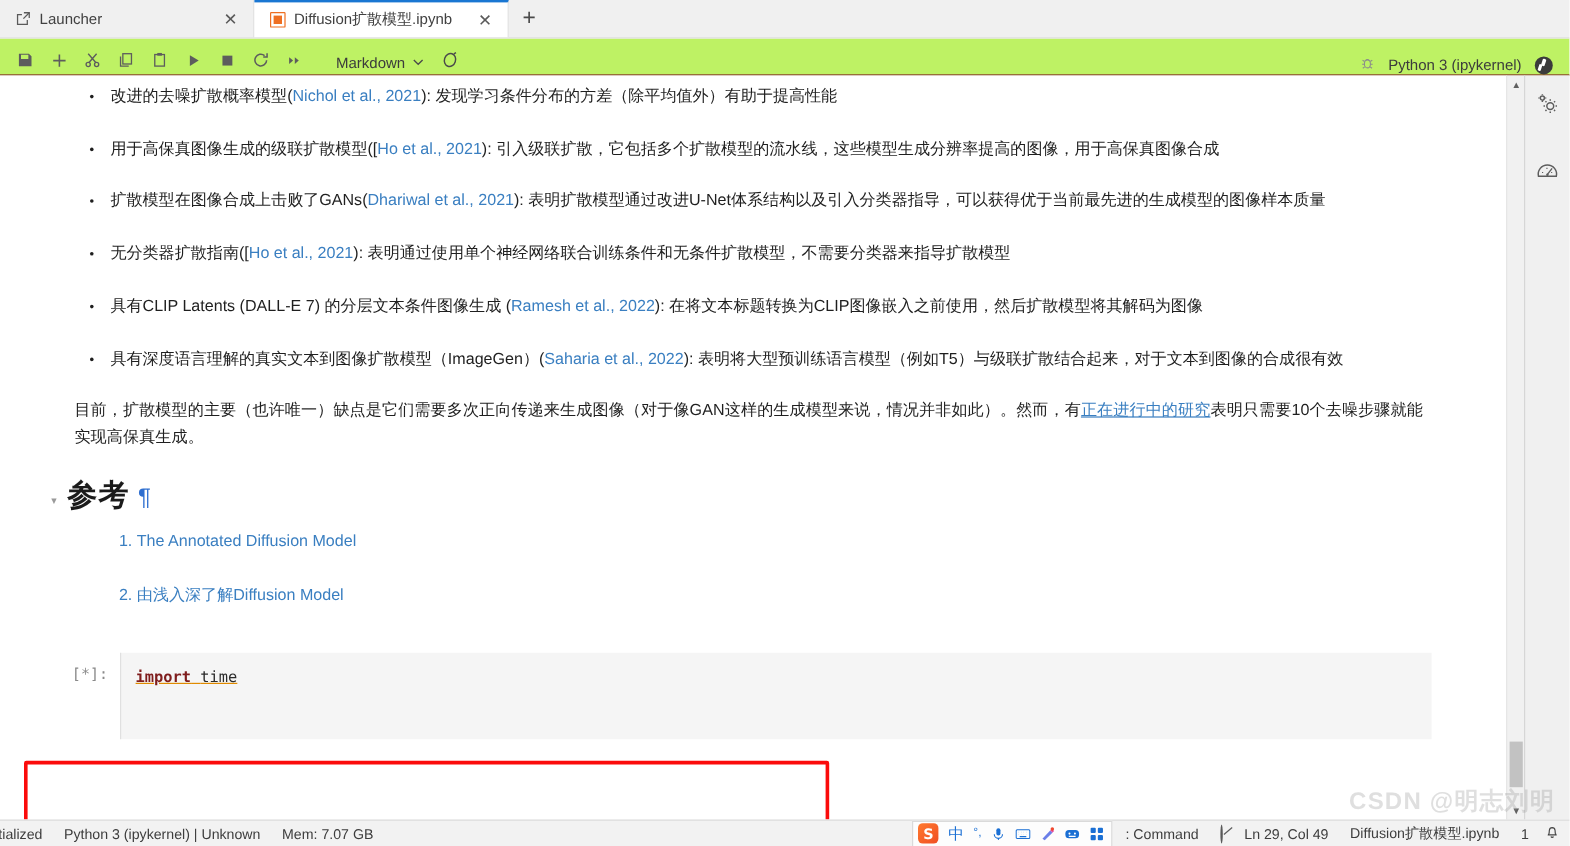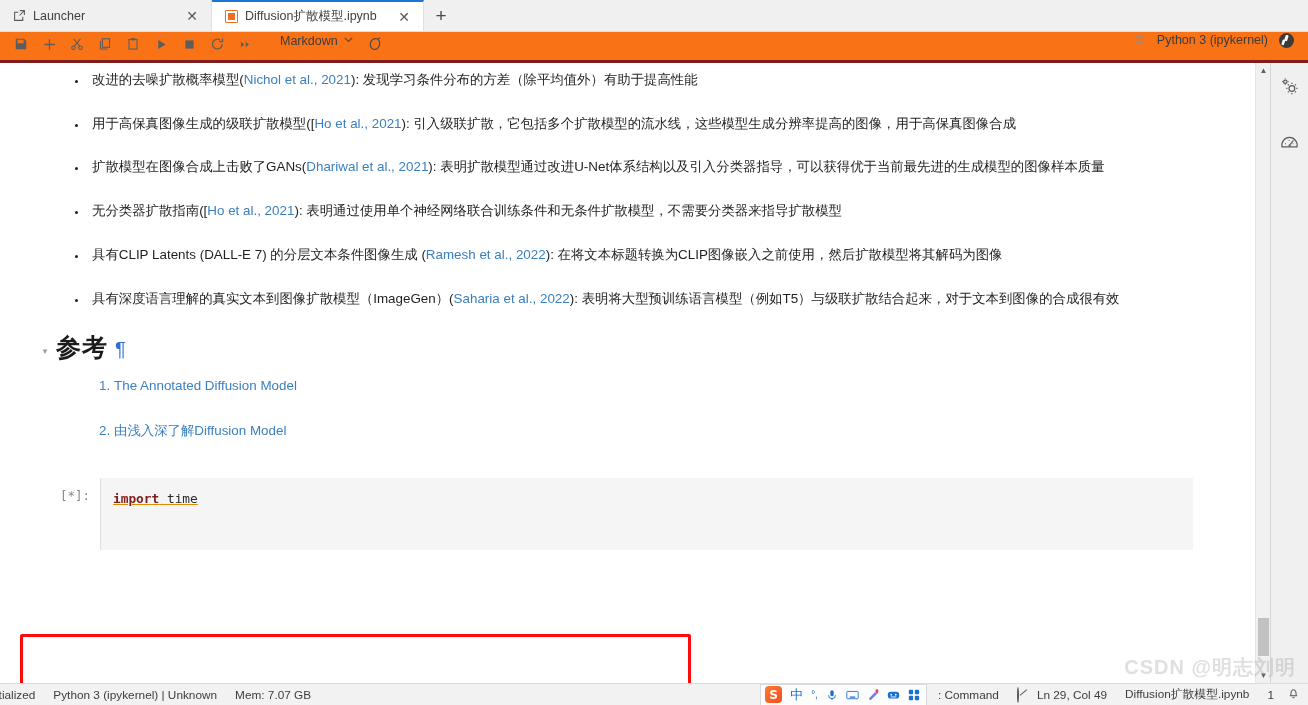--- a/index.html
+++ b/index.html
@@ -83,24 +83,24 @@
     display: flex; align-items: center; justify-content: center;
     width: 34px;
     font-size: 19px; color: #4a4a4a;
     cursor: pointer;
     font-weight: 300;
   }
 
   
   .toolbar {
     height: 31px;
-    background: #f97316;
-    border-bottom: 3px solid #7f1d1d;
-    display: flex;
-    align-items: flex-start;
+    background: #bef264;
+    border-bottom: 1px solid #7f1d1d;
+    display: flex;
+    align-items: flex-end;
     padding: 0 8px;
     gap: 2px;
     flex: 0 0 auto;
   }
   .tb-btn {
     width: 26px; height: 24px;
     display: flex; align-items: center; justify-content: center;
     color: #5d5d5d;
     cursor: pointer;
     border-radius: 2px;
@@ -493,20 +493,21 @@
         <ul>
           <li><span>改进的去噪扩散概率模型(</span><a class="lnk" href="#">Nichol et al., 2021</a><span>): 发现学习条件分布的方差（除平均值外）有助于提高性能</span></li>
           <li><span>用于高保真图像生成的级联扩散模型([</span><a class="lnk" href="#">Ho et al., 2021</a><span>): 引入级联扩散，它包括多个扩散模型的流水线，这些模型生成分辨率提高的图像，用于高保真图像合成</span></li>
           <li><span>扩散模型在图像合成上击败了GANs(</span><a class="lnk" href="#">Dhariwal et al., 2021</a><span>): 表明扩散模型通过改进U-Net体系结构以及引入分类器指导，可以获得优于当前最先进的生成模型的图像样本质量</span></li>
           <li><span>无分类器扩散指南([</span><a class="lnk" href="#">Ho et al., 2021</a><span>): 表明通过使用单个神经网络联合训练条件和无条件扩散模型，不需要分类器来指导扩散模型</span></li>
           <li><span>具有CLIP Latents (DALL-E 7) 的分层文本条件图像生成 (</span><a class="lnk" href="#">Ramesh et al., 2022</a><span>): 在将文本标题转换为CLIP图像嵌入之前使用，然后扩散模型将其解码为图像</span></li>
           <li><span>具有深度语言理解的真实文本到图像扩散模型（ImageGen）(</span><a class="lnk" href="#">Saharia et al., 2022</a><span>): 表明将大型预训练语言模型（例如T5）与级联扩散结合起来，对于文本到图像的合成很有效</span></li>
         </ul>
 
 
+        <p><span>目前，扩散模型的主要（也许唯一）缺点是它们需要多次正向传递来生成图像（对于像GAN这样的生成模型来说，情况并非如此）。然而，有</span><a class="lnk-u" href="#">正在进行中的研究</a><span>表明只需要10个去噪步骤就能实现高保真生成。</span></p>
 
         <div class="sec-head">
           <div class="collapser">▾</div>
           <div class="sec-title"><span>参考</span><span class="pilcrow">¶</span></div>
         </div>
 
         <ol class="ol-refs">
           <li><a class="lnk" href="#">The Annotated Diffusion Model</a></li>
           <li><a class="lnk" href="#">由浅入深了解Diffusion Model</a></li>
         </ol>

